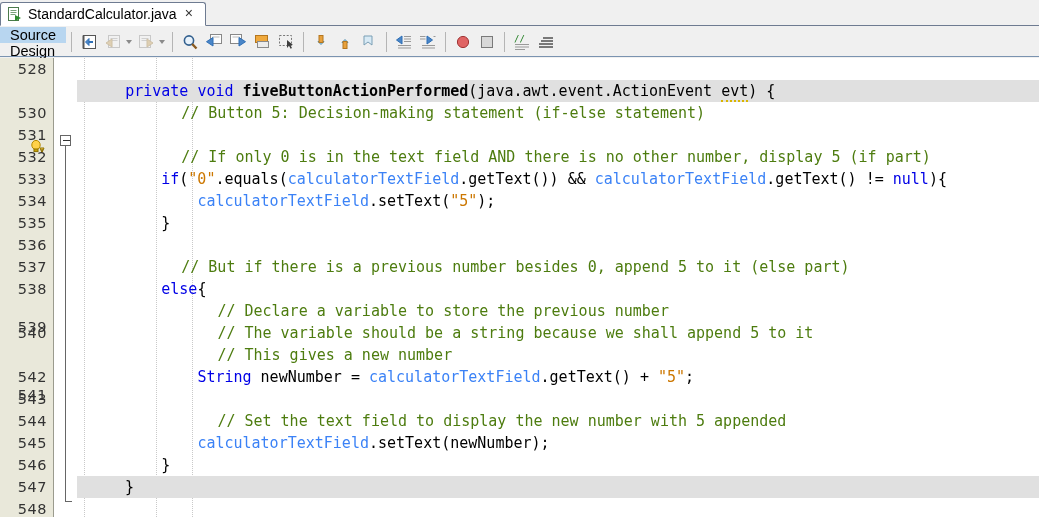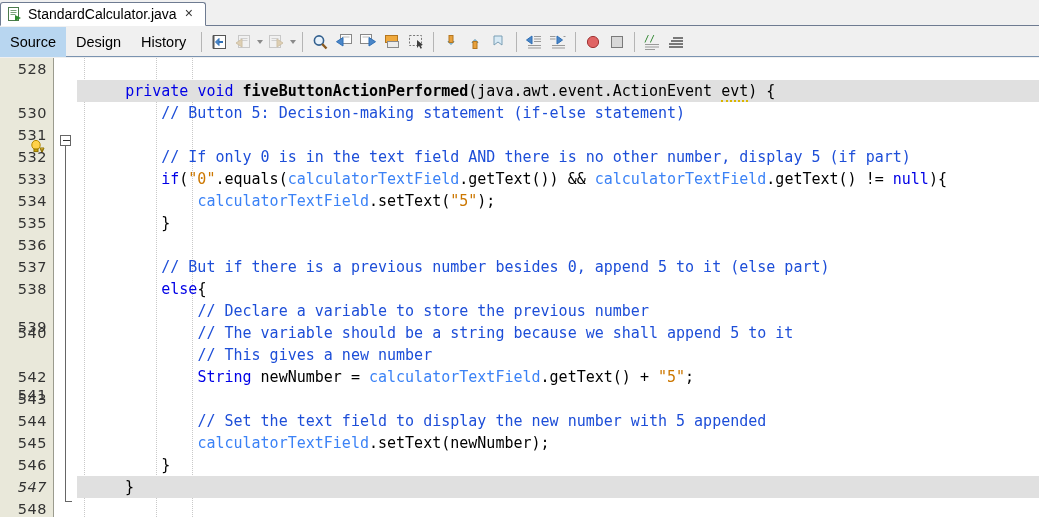--- a/index.html
+++ b/index.html
@@ -37,21 +37,21 @@
   }
   .file-icon { width:14px; height:15px; position:relative; flex:none; }
 
   
   .toolbar {
     position:absolute; left:0; top:27px; width:1039px; height:30px;
     background:#f0f0f0;
     border-bottom:1px solid #7a93b0;
     display:flex; align-items:center;
   }
-  .viewtabs { display:flex; align-items:flex-start; height:30px; }
+  .viewtabs { display:flex; align-items:flex-start; height:30px;flex-direction:column; }
   .viewtab {
     display:flex; align-items:center; justify-content:center;
     padding:0 10px; height:30px;
     font-size:14.5px; color:#000; cursor:pointer;
   }
   .viewtab.active { background:#b8d6f0; }
   .tbsep { width:1px; height:20px; background:#b5b5b5; margin:0 5px; flex:none; }
   .tbbtn {
     width:24px; height:24px; display:flex; align-items:center; justify-content:center;
     flex:none; cursor:pointer; position:relative;
@@ -88,21 +88,21 @@
   .code {
     position:absolute; left:0; top:0; width:962px;
     font-family:"DejaVu Sans Mono", monospace; font-size:15px; line-height:22px;
     white-space:pre; color:#000000;
   }
   .cline { position:absolute; left:0; width:962px; height:22px; padding-left:12px; }
   .hl { background:#e0e0e0; }
 
   
   .kw  { color:#0000e6; }
-  .cm  { color:#1d4ed8; }
+  .cm  { color:#4d7c0f;margin-left:20px; }
   .fld { color:#3b82f6; }
   .str { color:#cc7700; }
   .mth { color:#000000; font-weight:bold; }
   .warnu { border-bottom:2px dotted #d9b500; }
 
   
   .guide { position:absolute; top:0; width:0; border-left:1px dotted #c9c9c9; }
 
   
   .foldbox {
@@ -334,21 +334,21 @@
         <span class="ln" style="top: 198px;">537</span>
         <span class="ln" style="top: 220px;">538</span>
         <span class="ln" style="top: 242px; margin-top: 16px;">539</span>
         <span class="ln" style="top: 264px;">540</span>
         <span class="ln" style="top: 286px; margin-top: 40px;">541</span>
         <span class="ln" style="top: 308px;">542</span>
         <span class="ln" style="top: 330px;">543</span>
         <span class="ln" style="top: 352px;">544</span>
         <span class="ln" style="top: 374px;">545</span>
         <span class="ln" style="top: 396px;">546</span>
-        <span class="ln" style="top: 418px; font-style: italic;">547</span>
+        <span class="ln" style="top: 418px;">547</span>
         <span class="ln" style="top: 440px;">548</span>
       </div>
 
     <div class="foldcol">
       <div class="foldbox" style="top:77px"></div>
       <div class="foldline" style="top:88px; height:355px"></div>
       <div class="foldend" style="top:443px"></div>
     </div>
 
     <div class="codearea">

